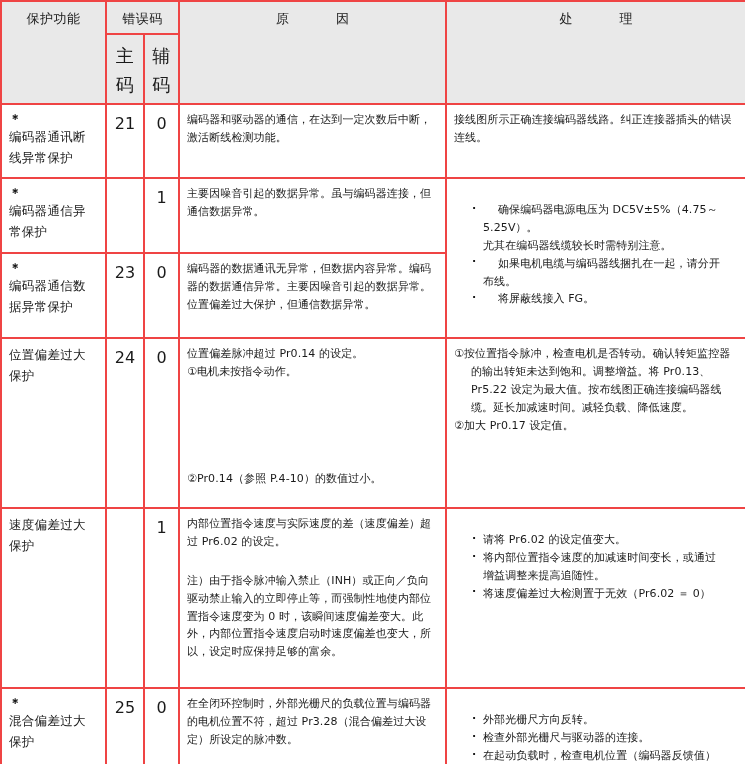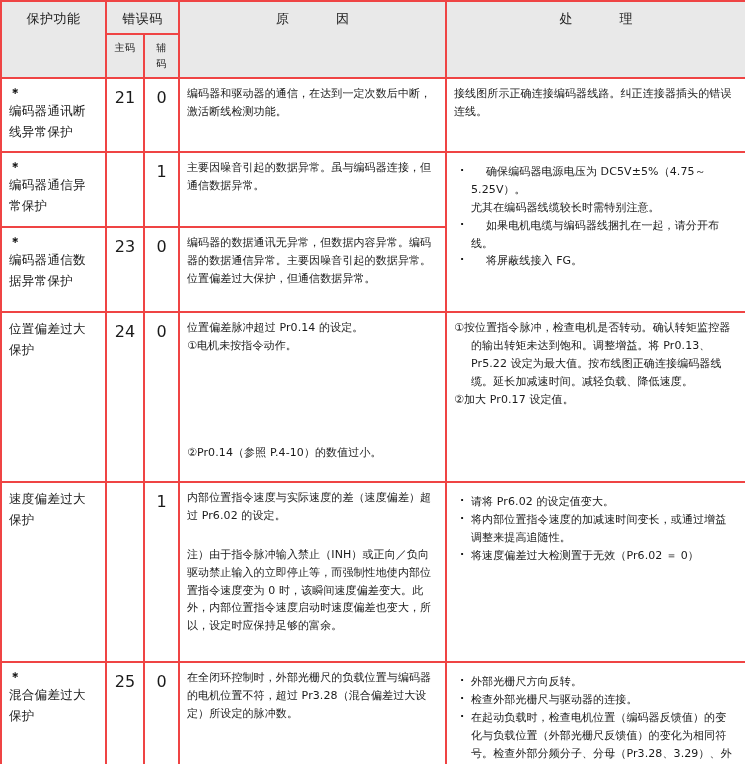--- a/index.html
+++ b/index.html
@@ -43,24 +43,23 @@
     font-weight: bold;
     font-size: 13px;
     padding: 4px 2px;
     letter-spacing: 0.5px;
   }
   th.hdr-wide-label {
     letter-spacing: 7px;
     text-indent: 7px;
   }
   th.sub-code {
-    font-size: 10px;
+    font-size: 18px;
     letter-spacing: 0.5px;
     padding: 2px 1px;
-    font-family: Liberation Mono, monospace;
   }
   
   col.c-func  { width: 105px; }
   col.c-main  { width: 38px;  }
   col.c-sub   { width: 35px;  }
   col.c-cause { width: 267px; }
   col.c-fix   { width: 300px; }
 
   td.func {
     font-weight: bold;
@@ -83,21 +82,21 @@
     padding: 6px 1px;
   }
   td.body {
     font-size: 11px;
     letter-spacing: 0.1px;
   }
   p.ln {
     margin: 0;
   }
   ul.bullets {
-    margin: 4px;
+    margin: 16px;
     padding: 0;
     list-style: none;
   }
   ul.bullets > li {
     position: relative;
     padding-left: 13px;
     margin: 0 0 0 0;
   }
   ul.bullets > li::before {
     content: "·";

